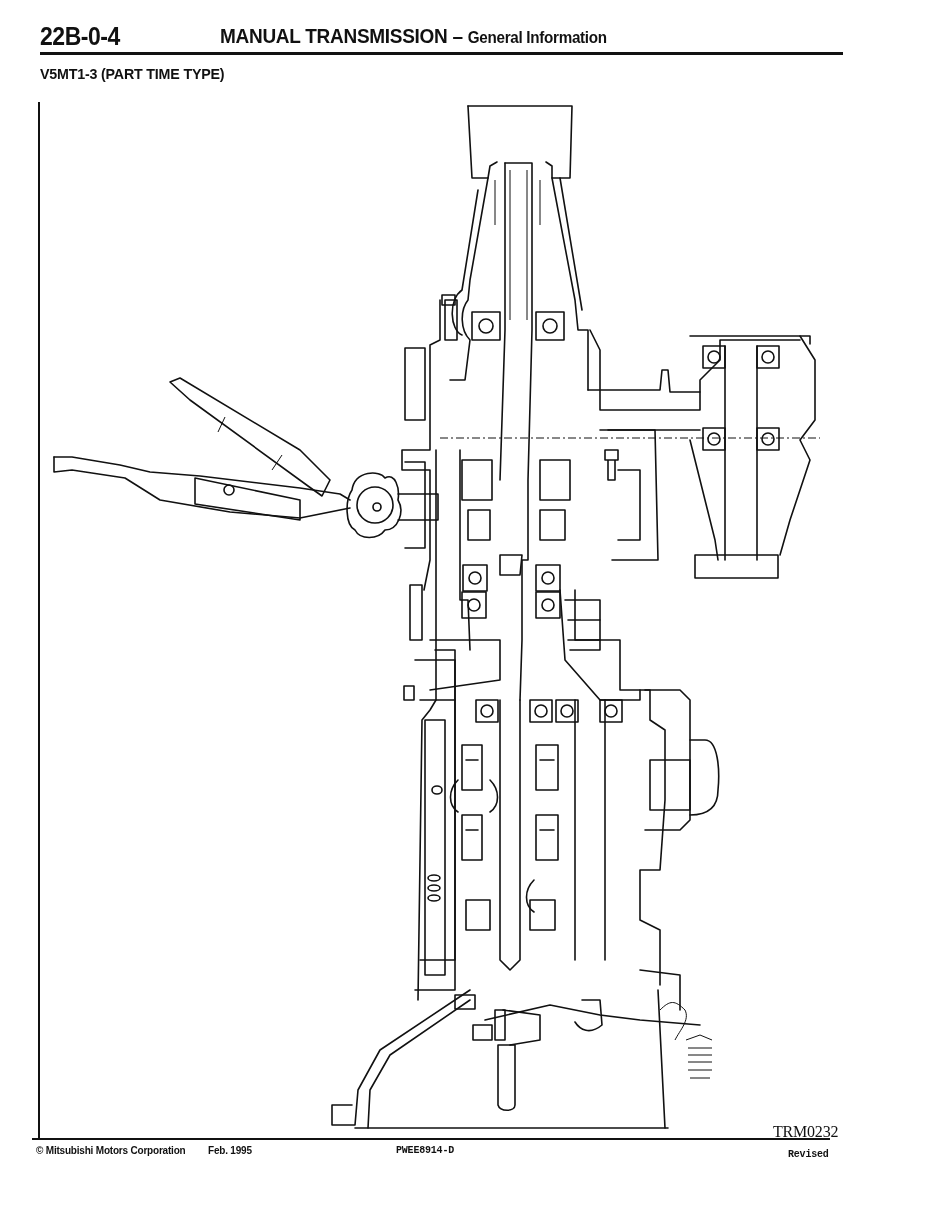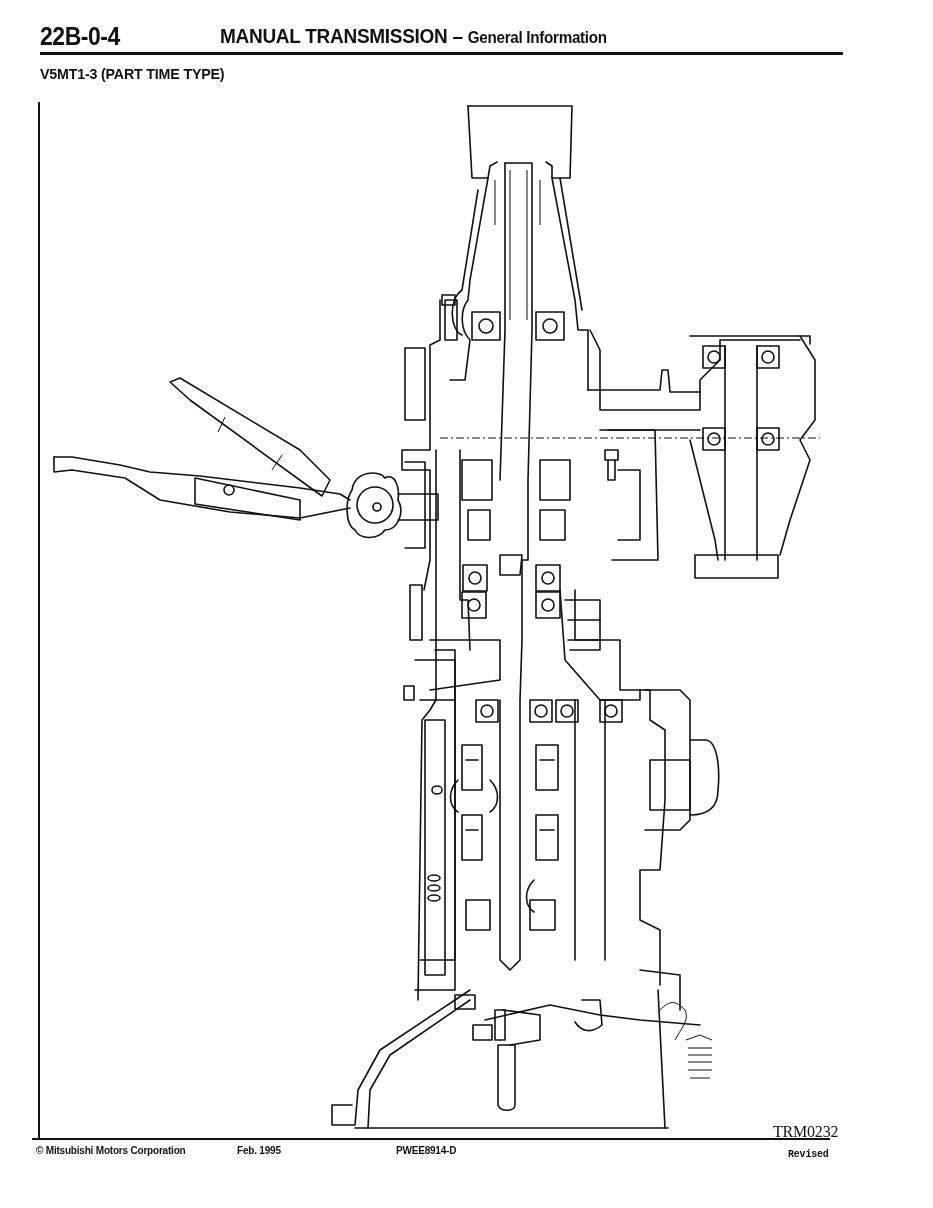--- a/index.html
+++ b/index.html
@@ -12,22 +12,22 @@
   .page-title .sub { font-size: 16px; }
   .header-rule { position: absolute; left: 40px; top: 52px; width: 803px; height: 3px; background: #111; }
   .section-title { position: absolute; left: 40px; top: 65px; font-size: 15px; font-weight: bold;
                    letter-spacing: -0.2px; transform: scaleX(0.95); transform-origin: left; }
   .frame-left { position: absolute; left: 38px; top: 102px; width: 2px; height: 1038px; background: #111; }
   .frame-bottom { position: absolute; left: 32px; top: 1138px; width: 798px; height: 2px; background: #111; }
   .figure-id { position: absolute; left: 773px; top: 1123px; font-size: 16px; letter-spacing: -0.2px; font-family: Liberation Serif, serif; }
   .diagram { position: absolute; left: 40px; top: 100px; width: 800px; height: 1038px; }
   .footer { position: absolute; top: 1145px; font-size: 10px; font-weight: bold; letter-spacing: -0.2px; }
   .footer-copyright { left: 36px; }
-  .footer-date { left: 208px; margin-left: 29px; }
-  .footer-code { left: 396px; }
+  .footer-date { left: 208px; }
+  .footer-code { left: 396px; font-family: Liberation Mono, monospace; }
   .footer-status { left: 788px; top: 1149px; font-family: Liberation Mono, monospace; }
   svg { overflow: visible; }
   .ln { fill: none; stroke: #111; stroke-width: 1.6; stroke-linejoin: round; stroke-linecap: round; }
   .thin { fill: none; stroke: #111; stroke-width: 1; }
   .dash { fill: none; stroke: #111; stroke-width: 1; stroke-dasharray: 8 3 2 3; }
 </style>
 </head>
 <body>
 
 <div class="page-number">22B-0-4</div>

